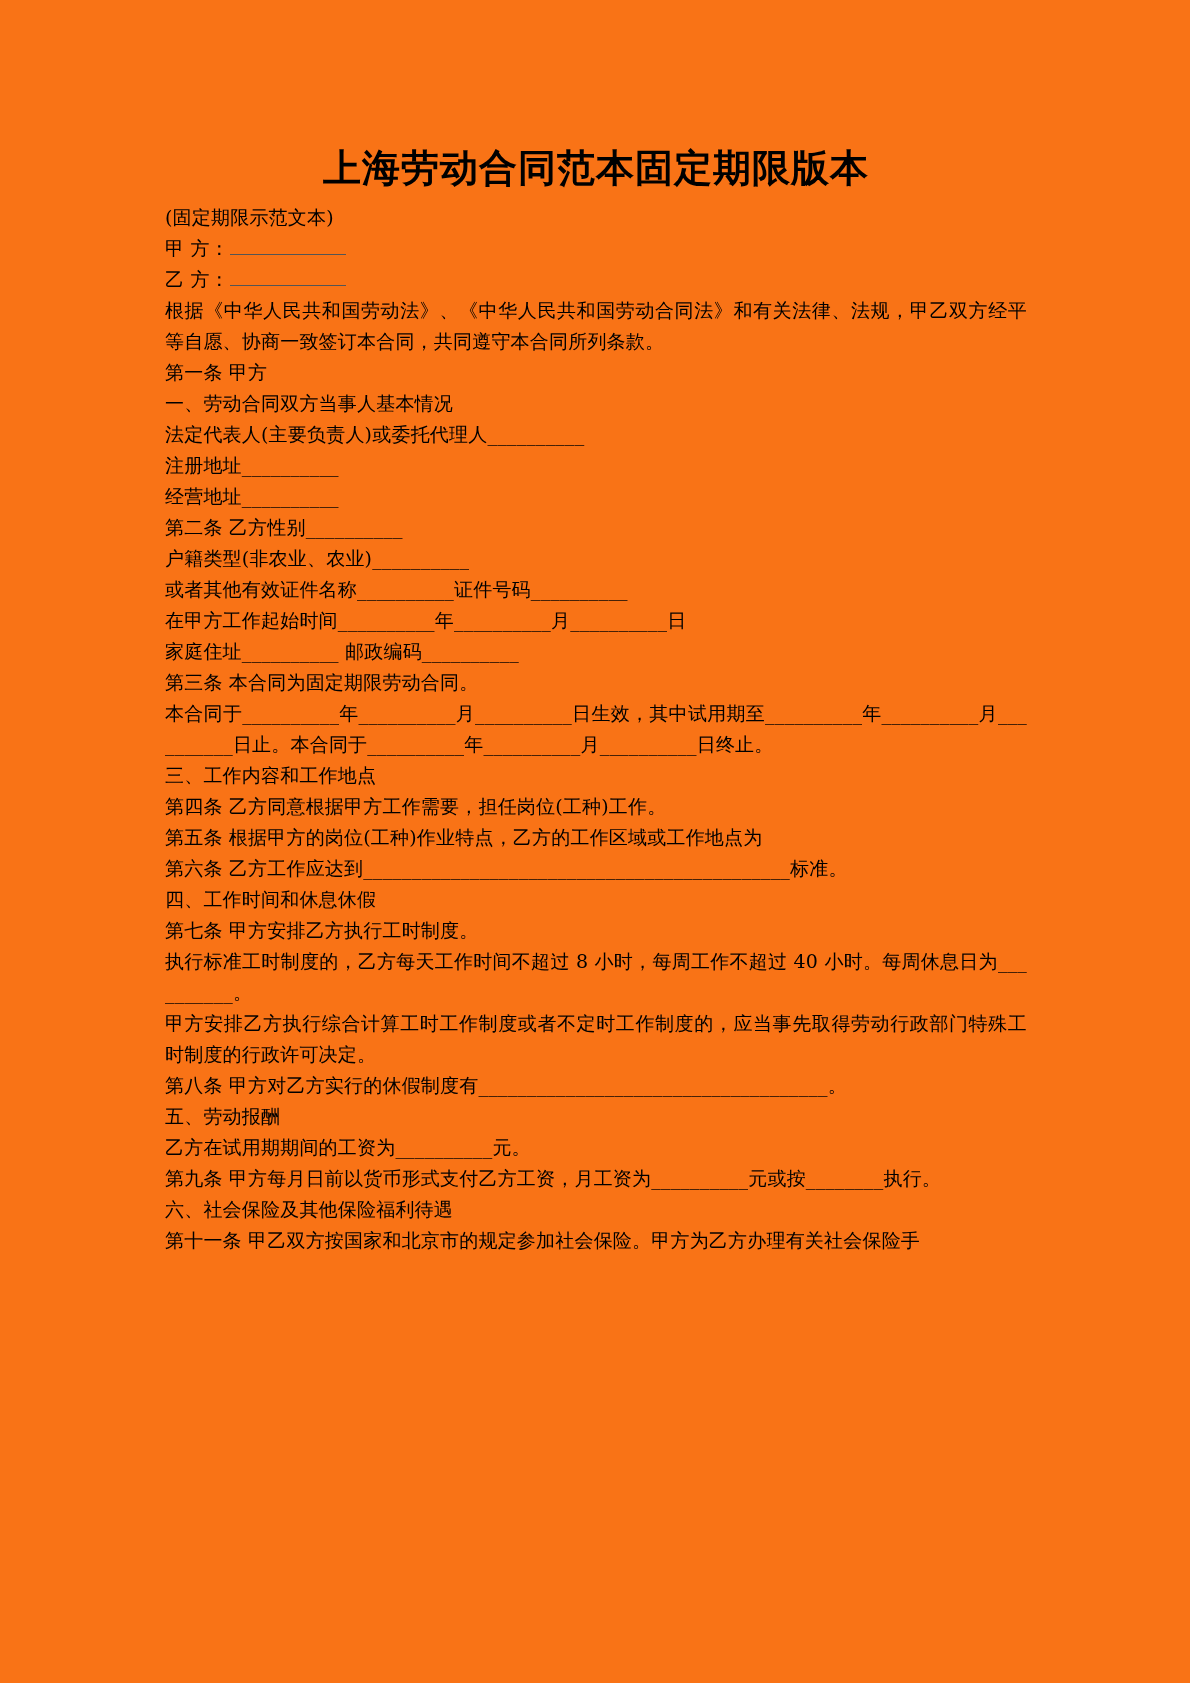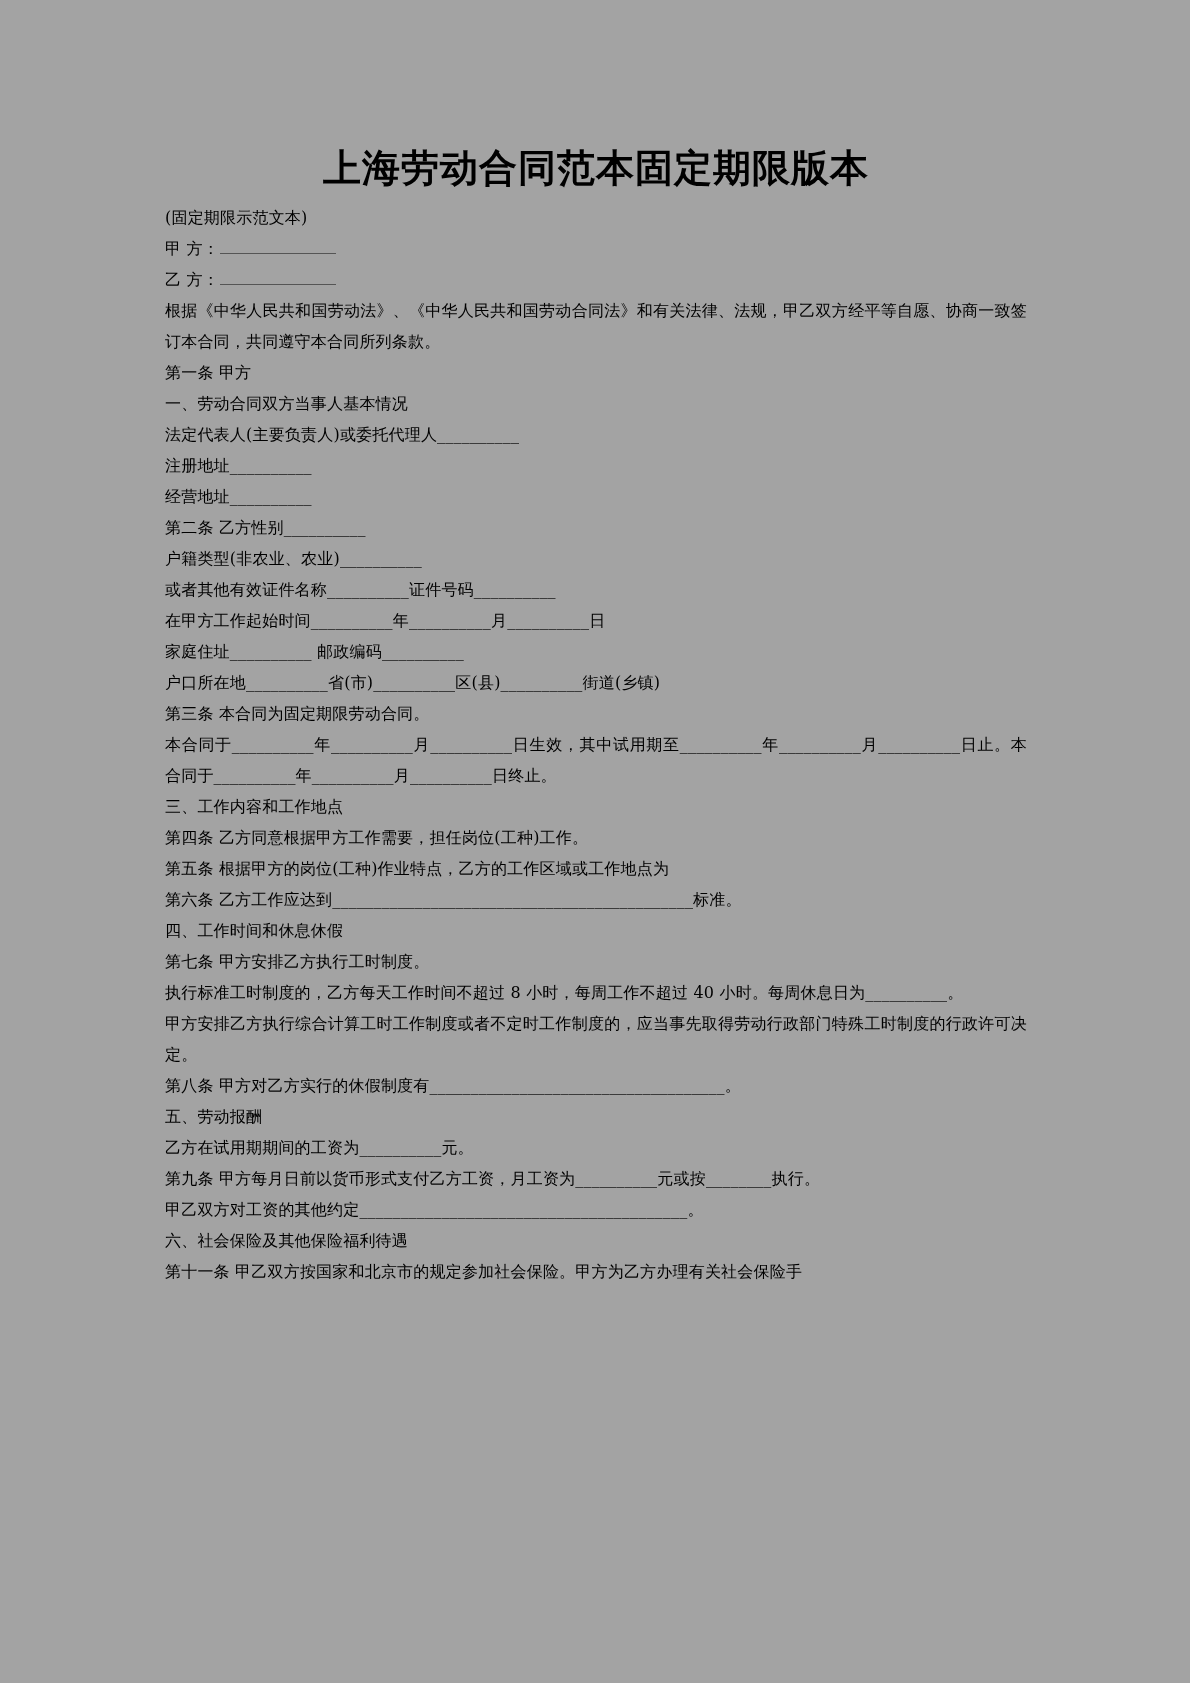--- a/index.html
+++ b/index.html
@@ -15,40 +15,40 @@
     overflow: hidden;
     font-family: "DejaVu Serif", "Liberation Serif", serif;
     color: #000000;
   }
   .page {
     position: absolute;
     left: 0;
     top: 0;
     width: 1190px;
     height: 1683px;
-    background: #a3a3a3;
+    background: #f97316;
   }
   .content {
     position: absolute;
     left: 165px;
     top: 140px;
     width: 862px;
   }
   .doc-title {
     font-size: 38px;
     font-weight: bold;
     text-align: center;
     letter-spacing: 1px;
     line-height: 1.25;
     margin: 0 0 10px 0;
     padding-top: 4px;
     font-family: "DejaVu Serif", "Liberation Serif", serif;
   }
   .para {
-    font-size: 16px;
+    font-size: 19px;
     line-height: 31px;
     margin: 0;
     text-align: left;
     word-break: break-all;
     white-space: pre-wrap;
     letter-spacing: 0.2px;
   }
   .para.justify {
     text-align: justify;
     text-justify: inter-ideograph;
@@ -82,38 +82,36 @@
     <p class="para">第一条 甲方</p>
     <p class="para">一、劳动合同双方当事人基本情况</p>
     <p class="para">法定代表人(主要负责人)或委托代理人__________</p>
     <p class="para">注册地址__________</p>
     <p class="para">经营地址__________</p>
     <p class="para">第二条 乙方性别__________</p>
     <p class="para">户籍类型(非农业、农业)__________</p>
     <p class="para">或者其他有效证件名称__________证件号码__________</p>
     <p class="para">在甲方工作起始时间__________年__________月__________日</p>
     <p class="para">家庭住址__________ 邮政编码__________</p>
-    <p class="para">户口所在地__________省(市)__________区(县)__________街道(乡镇)</p>
 
     <p class="para">第三条 本合同为固定期限劳动合同。</p>
     <p class="para justify">本合同于__________年__________月__________日生效，其中试用期至__________年__________月__________日止。本合同于__________年__________月__________日终止。</p>
 
     <p class="para">三、工作内容和工作地点</p>
     <p class="para">第四条 乙方同意根据甲方工作需要，担任岗位(工种)工作。</p>
     <p class="para">第五条 根据甲方的岗位(工种)作业特点，乙方的工作区域或工作地点为</p>
     <p class="para">第六条 乙方工作应达到____________________________________________标准。</p>
 
     <p class="para">四、工作时间和休息休假</p>
     <p class="para">第七条 甲方安排乙方执行工时制度。</p>
     <p class="para justify">执行标准工时制度的，乙方每天工作时间不超过 8 小时，每周工作不超过 40 小时。每周休息日为__________。</p>
     <p class="para justify">甲方安排乙方执行综合计算工时工作制度或者不定时工作制度的，应当事先取得劳动行政部门特殊工时制度的行政许可决定。</p>
     <p class="para">第八条 甲方对乙方实行的休假制度有____________________________________。</p>
 
     <p class="para">五、劳动报酬</p>
     <p class="para">乙方在试用期期间的工资为__________元。</p>
     <p class="para justify">第九条 甲方每月日前以货币形式支付乙方工资，月工资为__________元或按________执行。</p>
-    <p class="para">甲乙双方对工资的其他约定________________________________________。</p>
 
     <p class="para">六、社会保险及其他保险福利待遇</p>
     <p class="para justify">第十一条 甲乙双方按国家和北京市的规定参加社会保险。甲方为乙方办理有关社会保险手</p>
 
   </div>
 </div>
 
 </body></html>

